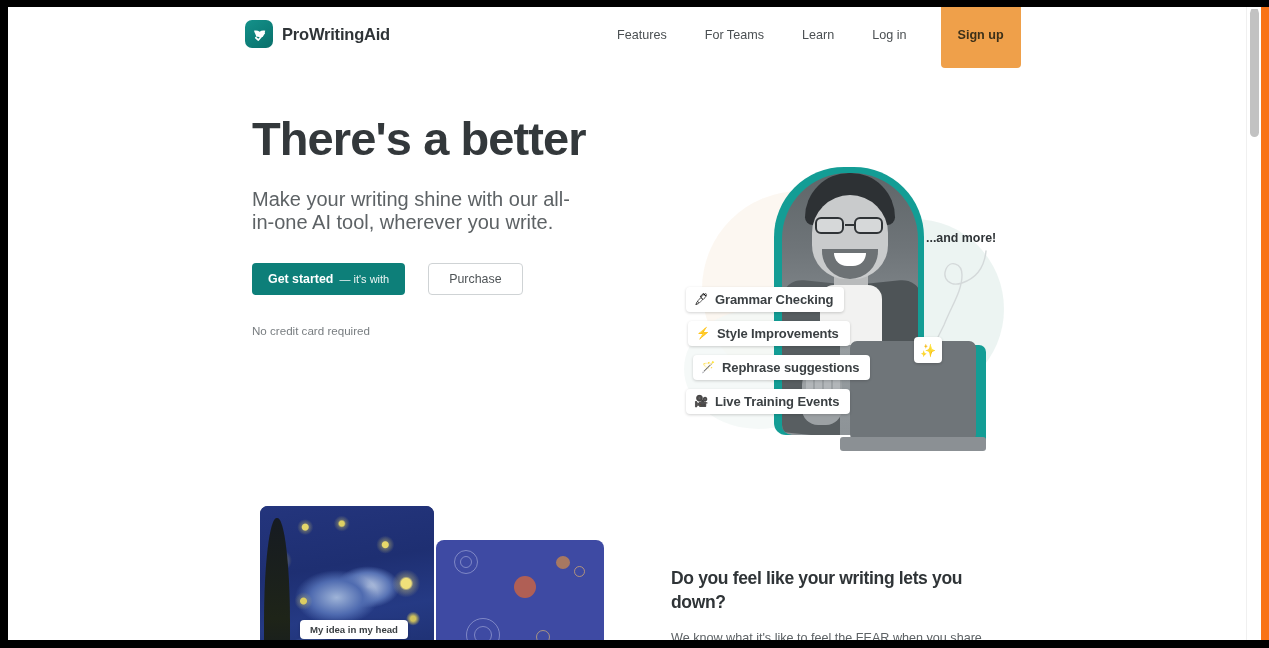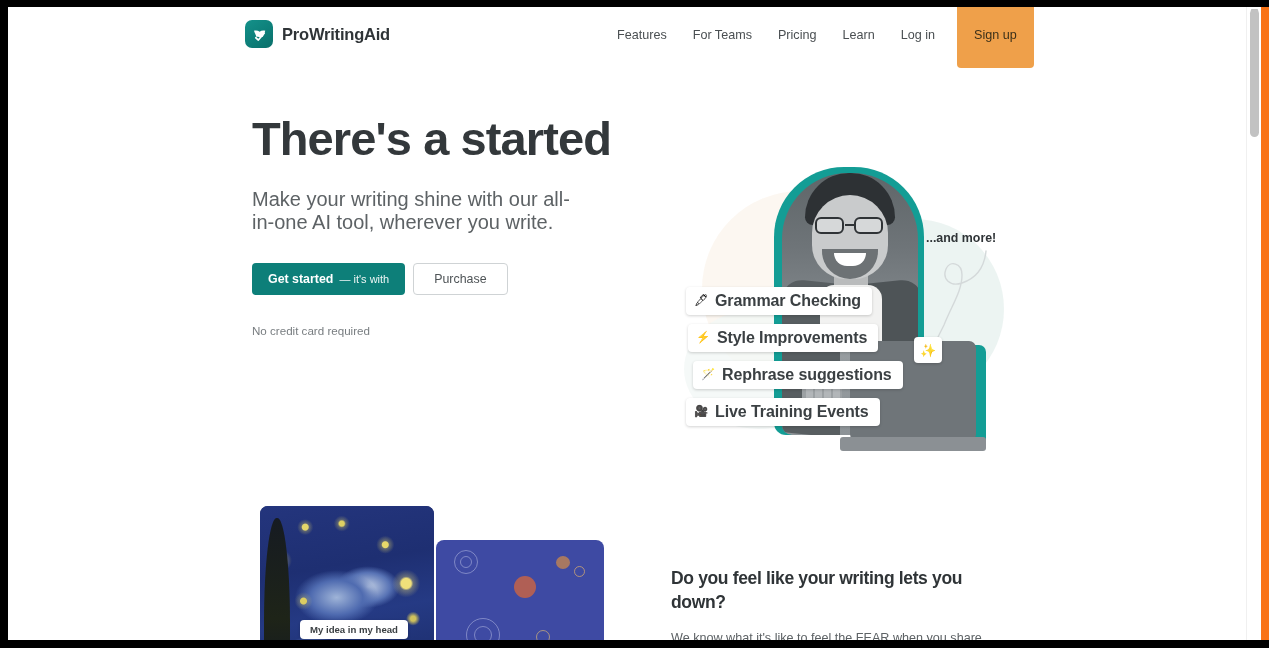--- a/index.html
+++ b/index.html
@@ -102,37 +102,37 @@
     letter-spacing: -0.2px;
     white-space: nowrap;
   }
 
   .main-nav {
     position: absolute;
     left: 598px; top: 0;
     height: 56px;
     display: flex;
     align-items: center;
-    gap: 4px;
+    gap: 16px;
   }
   .nav-link {
     font-size: 12.6px;
     color: #4a4f52;
     padding: 0 11px;
     white-space: nowrap;
     cursor: pointer;
     line-height: 56px;
   }
   .nav-link.login { padding-right: 14px; }
   .signup-btn {
     margin-left: 4px;
     background: #efa04a;
     color: #3c3019;
     font-size: 12.6px;
-    font-weight: normal;
+    font-weight: bold;
     border: none;
     border-radius: 4px;
     padding: 26px 17px;
     cursor: pointer;
     font-family: "Liberation Sans", sans-serif;
     white-space: nowrap;
   }
 
   
   .hero {
@@ -156,21 +156,21 @@
     margin-top: 21px;
     font-size: 20px;
     line-height: 23px;
     color: #5d6265;
     max-width: 325px;
   }
   .hero-ctas {
     margin-top: 29px;
     display: flex;
     align-items: center;
-    gap: 8px;
+    gap: 23px;
   }
   .btn-primary {
     background: #0d7f79;
     color: #ffffff;
     border: none;
     border-radius: 4px;
     height: 32px;
     padding: 0 16px;
     font-size: 12.4px;
     font-weight: bold;
@@ -367,21 +367,21 @@
     background: #ffffff;
     border-radius: 4px;
     box-shadow: 0 1px 3px rgba(0,0,0,.18);
     padding: 5px 11px 5px 8px;
     margin-bottom: 9px;
     width: max-content;
     white-space: nowrap;
   }
   .chip-icon { font-size: 11.5px; line-height: 1; width: 14px; text-align: center; }
   .chip-label {
-    font-size: 16px;
+    font-size: 13px;
     color: #3b4043;
     font-weight: bold;
     letter-spacing: -.1px;
   }
   .chip.c1 { margin-left: 0px; }
   .chip.c2 { margin-left: 2px; }
   .chip.c3 { margin-left: 7px; }
   .chip.c4 { margin-left: 0px; }
 
   
@@ -542,32 +542,31 @@
             <path d="M4.2 6.6 C7.6 6.0 10.2 6.4 12.2 8.0 C14.2 6.4 16.8 6.0 20.2 6.6 C19.2 9.2 17.8 12.6 16.6 15.4 C14.6 14.9 13.1 15.1 12.2 16.0 C11.3 15.1 9.8 14.9 7.8 15.4 C6.6 12.6 5.2 9.2 4.2 6.6 Z" fill="#ffffff"></path>
             <path d="M6.8 16.6 L10.4 19.8 L18.6 10.2" fill="none" stroke="#ffffff" stroke-width="2.4" stroke-linecap="round" stroke-linejoin="round"></path>
           </svg>
         </div>
         <div class="brand-name">ProWritingAid</div>
       </div>
 
       <nav class="main-nav">
         <a class="nav-link">Features</a>
         <a class="nav-link">For Teams</a>
-        <a class="nav-link">Pricing</a>
         <a class="nav-link">Learn</a>
         <a class="nav-link login">Log in</a>
         <button class="signup-btn">Sign up</button>
       </nav>
     </div>
 
     <div class="hero">
 
       <div class="hero-copy">
         <h1 class="hero-title">
-          <span>There's a started</span><br>
+          <span>There's a better</span><br>
         </h1>
         <p class="hero-sub">Make your writing shine with our all-in-one AI tool, wherever you write.</p>
 
         <div class="hero-ctas">
           <button class="btn-primary">
             <span>Get started</span>
             <span class="free-note">— it's with</span>
           </button>
           <button class="btn-secondary">Purchase</button>
         </div>

